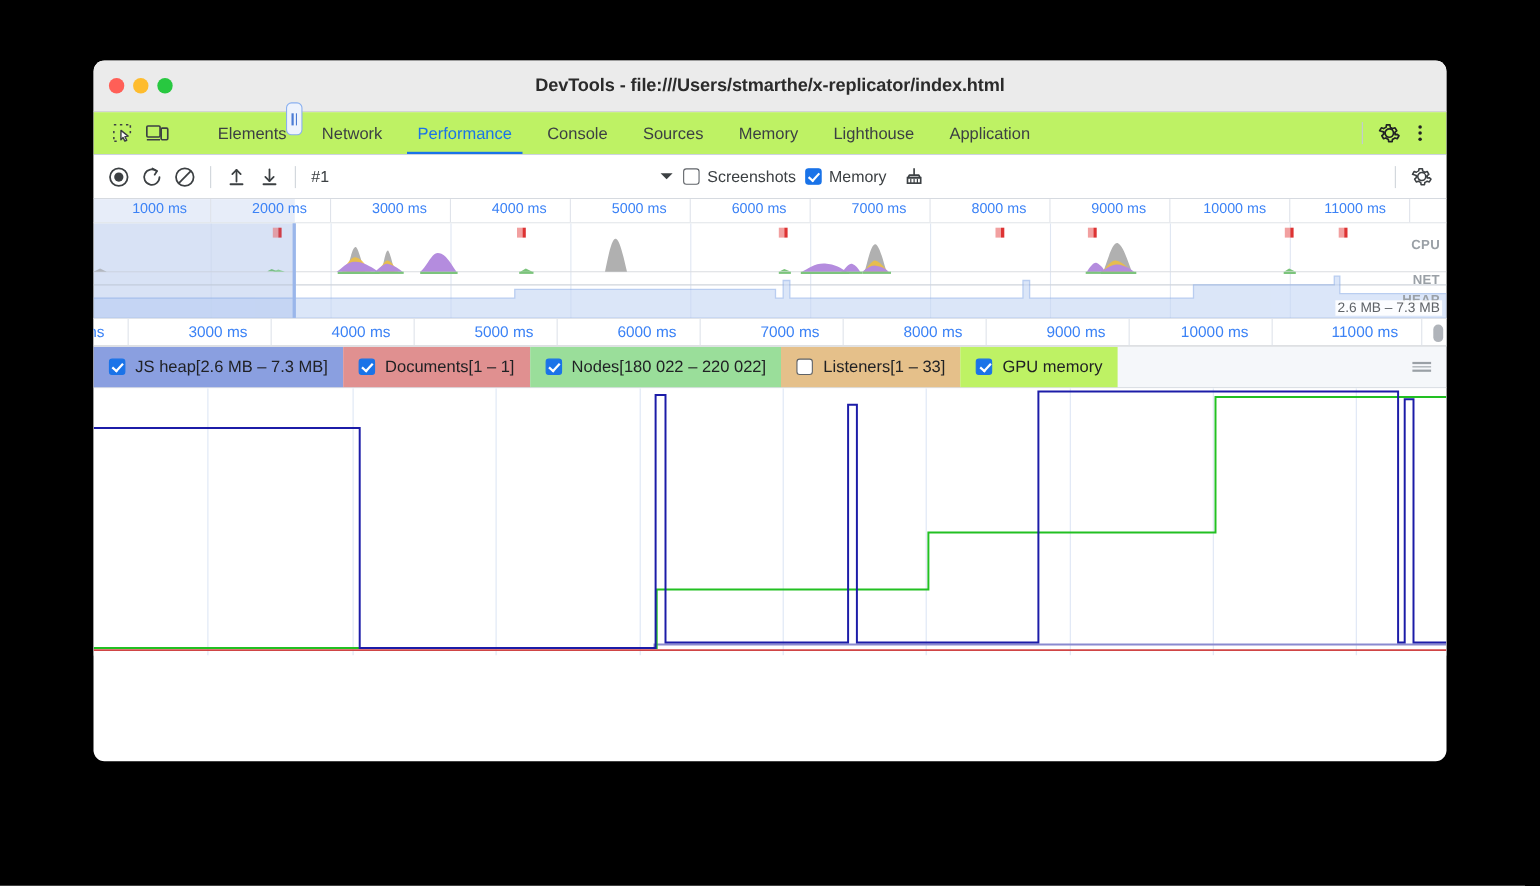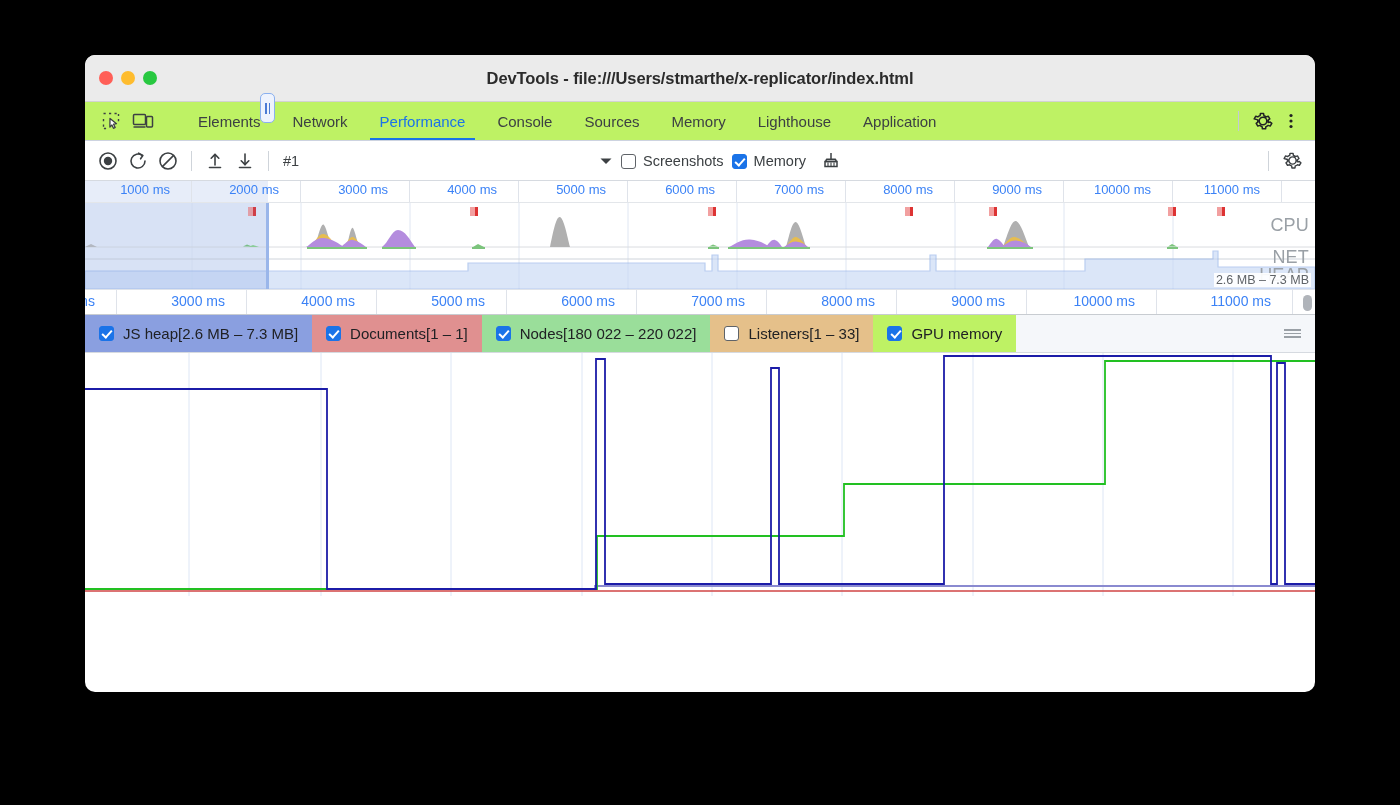--- a/index.html
+++ b/index.html
@@ -86,21 +86,21 @@
   }
   .vline { width: 1px; height: 20px; background: #cfd4da; margin: 0 8px; }
   #select-wrap {
     display: flex; align-items: center;
     width: 330px; margin-left: 6px;
     font-size: 14.5px; color: #3c4043;
     cursor: pointer;
     position: relative;
   }
   #select-caret { margin-left: auto; }
-  .chk-row { display: flex; align-items: flex-end; gap: 7px; margin-left: 8px; cursor: pointer; }
+  .chk-row { display: flex; align-items: flex-start; gap: 7px; margin-left: 8px; cursor: pointer; }
   .chk-row .lbl { font-size: 14.5px; color: #3c4043; }
   .checkbox {
     width: 15px; height: 15px; border-radius: 3px;
     border: 1.6px solid #5f6368; background: #fff;
     display: inline-block; position: relative;
   }
   .checkbox.on { background: #1a73e8; border-color: #1a73e8; }
   .checkbox.on::after {
     content: ""; position: absolute;
     left: 4.2px; top: 1px; width: 4px; height: 8px;
@@ -118,21 +118,21 @@
     position: absolute; top: 0; height: 100%;
     border-right: 1px solid #dfe3ea;
   }
   .ruler-tick span {
     position: absolute; right: 21px; top: 1px;
     font-size: 13px; color: #3b82f6; white-space: nowrap;
   }
   #ov-graphs { position: relative; height: 86px; }
   .ov-label {
     position: absolute; right: 6px;
-    font-size: 18px; font-weight: normal; color: #9aa0a6;
+    font-size: 12px; font-weight: bold; color: #9aa0a6;
     letter-spacing: .2px;
   }
   #heap-badge {
     position: absolute; right: 4px; bottom: 2px;
     font-size: 12.5px; color: #5f6368;
     background: rgba(255,255,255,.92);
     padding: 0 2px;
     white-space: nowrap;
   }
   .dim-overlay {

